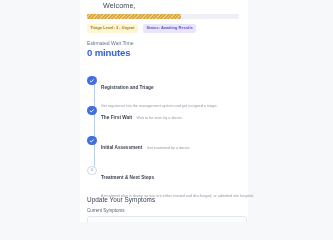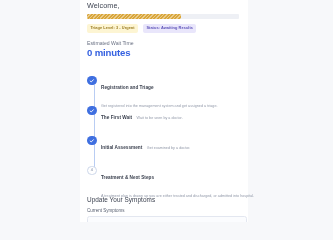--- a/index.html
+++ b/index.html
@@ -21,20 +21,21 @@
     background: #ffffff;
     padding: 7px 9px 0 7px;
   }
 
   .page-title {
     font-size: 7.2px;
     color: #3c4250;
     letter-spacing: .1px;
     margin-bottom: 4px;
     white-space: nowrap;
+    margin-left: 16px;
   }
 
   
   .progress-track {
     position: relative;
     height: 4.6px;
     width: 152px;
     background: #eef0f5;
     border-radius: 1px;
     overflow: hidden;

